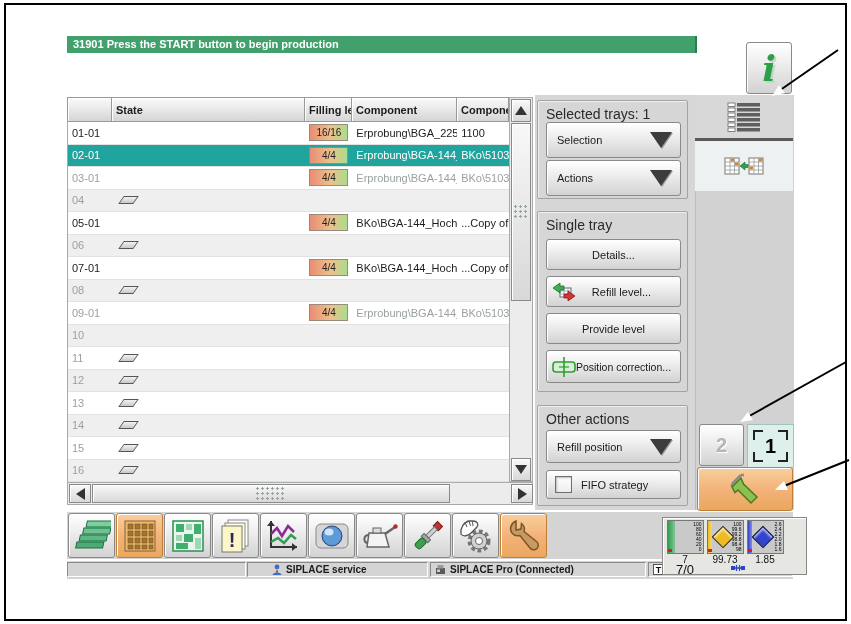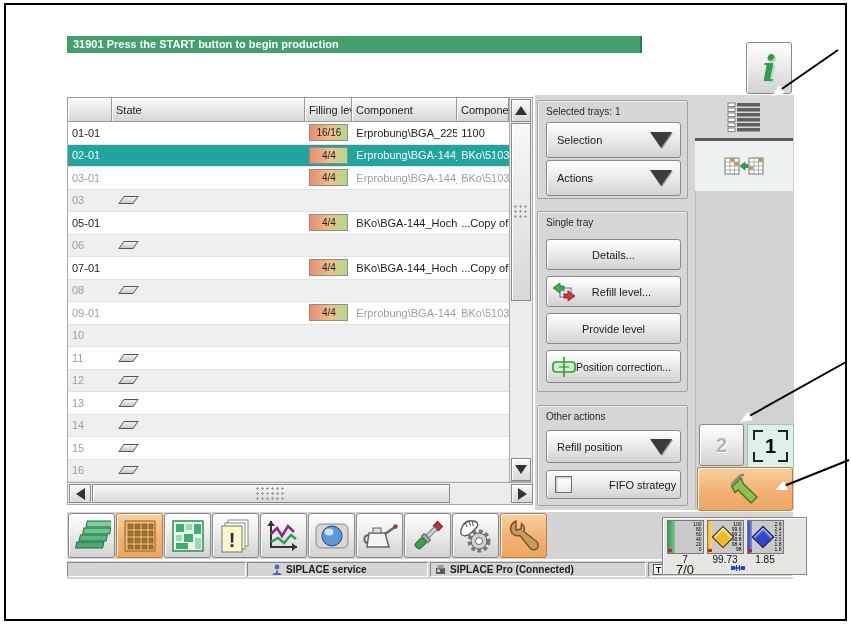--- a/index.html
+++ b/index.html
@@ -3,39 +3,39 @@
 <meta charset="utf-8">
 <style>
   html,body{margin:0;padding:0;}
   body{width:851px;height:624px;position:relative;background:#fff;
        font-family:"Liberation Sans",sans-serif;overflow:hidden;}
   .frame{position:absolute;left:4px;top:3px;width:839px;height:614px;border:2px solid #000;}
 
   .app{position:absolute;left:60px;top:30px;width:733px;height:552px;background:#fff;}
 
   
-  .msgbar{position:absolute;left:7px;top:6px;width:575px;height:17px;background:#41a06c;
+  .msgbar{position:absolute;left:7px;top:6px;width:630px;height:17px;background:#41a06c;
           color:#fff;font-size:11px;font-weight:bold;line-height:17px;padding-left:6px;box-sizing:border-box;
           border-right:2px solid #2d7a50;}
 
   
   .b3d{background:linear-gradient(#ffffff,#ececec 45%,#d2d2d2);border:1px solid #898989;border-radius:3px;
        box-shadow:inset 1px 1px 0 #fff;box-sizing:border-box;}
   .b3d-orange{background:linear-gradient(#f9cf9c,#f2b176 55%,#eba75f);border:1px solid #c07f35;}
 
   .infobtn{position:absolute;left:686px;top:12px;width:46px;height:52px;display:flex;align-items:center;justify-content:center;}
   .i-glyph{font-family:"DejaVu Serif",serif;font-style:italic;font-weight:bold;font-size:36px;color:#2e9e4a;
            text-shadow:2px 2px 0 #bcd9c2;line-height:36px;}
 
   
   .tablewrap{position:absolute;left:7px;top:67px;width:466px;height:408px;font-size:11px;color:#1c1c1c;}
   .thead{position:absolute;left:0;top:0;height:25px;display:flex;}
   .th{background:linear-gradient(#fbfbfb,#d5d5d5);border:1px solid #999;box-shadow:inset 1px 1px 0 #fff;
       box-sizing:border-box;display:flex;align-items:center;padding:0 4px;white-space:nowrap;overflow:hidden;gap:44px;}
-  .th + .th{margin-left:-1px;}
+  .th + .th{margin-left:-1px;font-weight:bold;}
   .th.sorted{flex-direction:column;justify-content:center;align-items:center;padding:0;}
   .sort-tri{width:0;height:0;border-left:4px solid transparent;border-right:4px solid transparent;border-bottom:5px solid #444;margin-bottom:1px;}
   .tbody{position:absolute;left:0;top:25px;width:442px;height:360px;border-left:1px solid #aaa;box-sizing:border-box;background:#fff;}
   .trow{display:flex;height:22.5px;box-sizing:border-box;border-bottom:1px solid #e2e2e2;background:#fff;}
   .trow:nth-child(even){background:#efefef;}
   .trow.selected{background:#21a39e;color:#fff;}
   .trow.disabled{color:#9aa0a2;}
   .cell{box-sizing:border-box;padding:0 4px;display:flex;align-items:center;white-space:nowrap;overflow:hidden;}
   .c-pos{width:45px;}
   .c-state{width:193px;}
@@ -55,21 +55,21 @@
   .tri-down{width:0;height:0;border-left:6px solid transparent;border-right:6px solid transparent;border-top:9px solid #333;}
   .tri-left{width:0;height:0;border-top:6px solid transparent;border-bottom:6px solid transparent;border-right:9px solid #333;}
   .tri-right{width:0;height:0;border-top:6px solid transparent;border-bottom:6px solid transparent;border-left:9px solid #333;}
   .thumb{position:absolute;background:linear-gradient(#f8f8f8,#d8d8d8);border:1px solid #8a8a8a;box-shadow:inset 1px 1px 0 #fff;box-sizing:border-box;
          display:flex;align-items:center;justify-content:center;}
   .grip{background-image:radial-gradient(circle at 1.5px 1.5px,#97a2a2 1px,rgba(0,0,0,0) 1.4px);background-size:5px 5px;}
 
   
   .rpanel-bg{position:absolute;left:475px;top:65px;width:258px;height:415px;background:#d6d6d6;}
   .group{position:absolute;border:1px solid #a3a3a3;border-radius:2px;box-shadow:inset 1px 1px 0 #efefef;background:#d6d6d6;box-sizing:border-box;}
-  .group-label{position:absolute;left:8px;top:5px;font-size:10px;color:#2a2a2a;}
+  .group-label{position:absolute;left:8px;top:5px;font-size:14px;color:#2a2a2a;}
   .pbtn{position:absolute;left:8px;width:135px;display:flex;align-items:center;justify-content:center;
         font-size:11px;font-weight:normal;color:#1a1a1a;}
   .pbtn .lbl{white-space:nowrap;}
   .chev{width:0;height:0;border-left:11px solid transparent;border-right:11px solid transparent;border-top:16px solid #3c3c3c;
         position:absolute;right:8px;top:50%;transform:translateY(-50%);filter:drop-shadow(1px 1px 0 #9a9a9a);}
   .checkbox{width:15px;height:15px;background:linear-gradient(#fff,#ededed);border:1px solid #6f6f6f;
             box-shadow:inset 1px 1px 2px #bbb;margin-right:9px;}
 
   
   .sidebar-bg{position:absolute;left:635px;top:65px;width:98px;height:415px;background:#d2d2d2;border-left:1px solid #bcbcbc;}
@@ -172,21 +172,21 @@
         <div class="trow disabled">
           <div class="cell c-pos">03-01</div>
           <div class="cell c-state"></div>
           <div class="cell c-fill">
             <div class="badge">4/4</div>
           </div>
           <div class="cell c-comp">Erprobung\BGA-144_2</div>
           <div class="cell c-comp2">BKo\5103</div>
         </div>
         <div class="trow disabled">
-          <div class="cell c-pos">03</div>
+          <div class="cell c-pos">04</div>
           <div class="cell c-state">
             <div class="tray-flat"></div>
           </div>
           <div class="cell c-fill"></div>
           <div class="cell c-comp"></div>
           <div class="cell c-comp2"></div>
         </div>
         <div class="trow normal">
           <div class="cell c-pos">05-01</div>
           <div class="cell c-state"></div>
@@ -360,21 +360,21 @@
       <span class="lbl" style="margin-left:20px;font-size:10.5px;">Position correction...</span>
     </div>
   </div>
 
   <div class="group" style="left:477px;top:375px;width:151px;height:101px;">
     <span class="group-label">Other actions</span>
     <div class="pbtn b3d" style="top:24px;height:33px;">
       <span class="lbl" style="position:absolute;left:10px;">Refill position</span>
       <span class="chev"></span>
     </div>
-    <div class="pbtn b3d" style="top:64px;height:29px;justify-content:flex-start;padding-left:8px;gap:28px;">
+    <div class="pbtn b3d" style="top:64px;height:29px;justify-content:flex-start;padding-left:8px;">
       <span class="checkbox"></span>
       <span class="lbl">FIFO strategy</span>
     </div>
   </div>
 
   <div class="sidebar-bg"></div>
 
   <div class="tab tab-list">
     <svg width="34" height="30" viewBox="0 0 34 30">
       <g>

